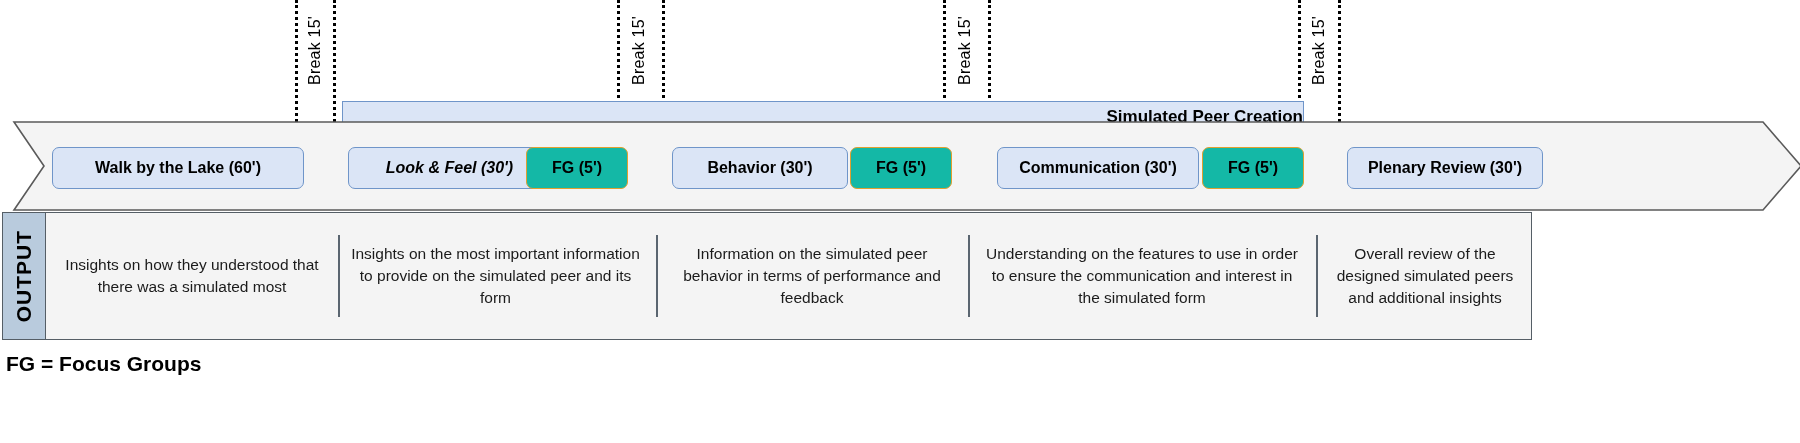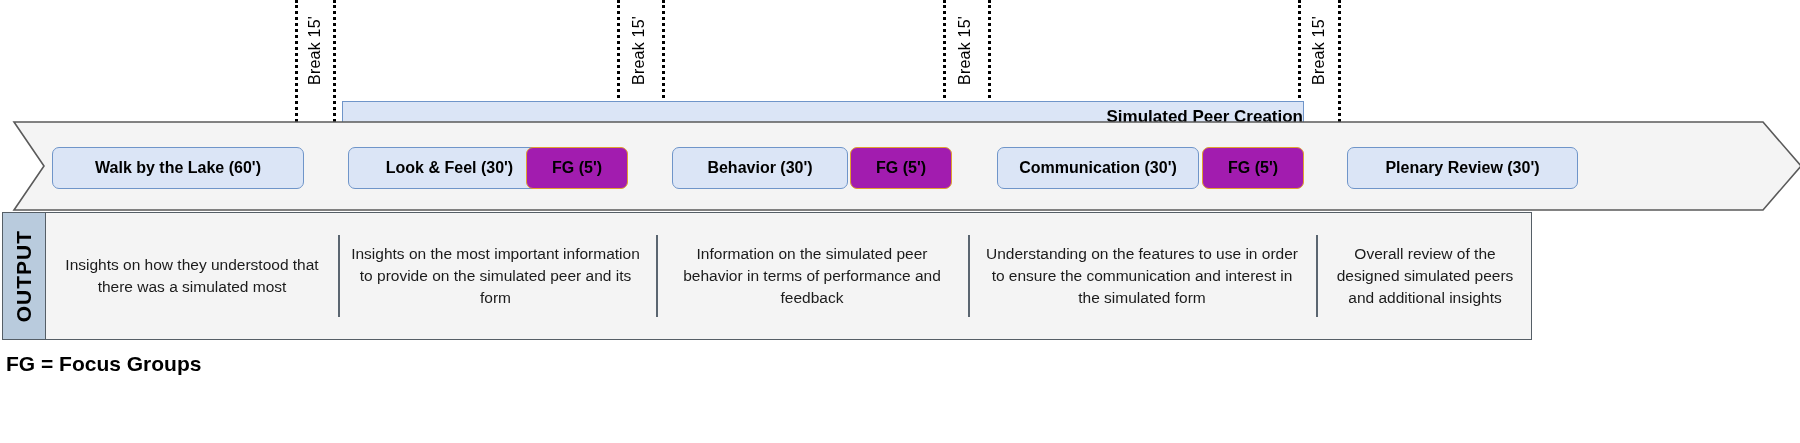--- a/index.html
+++ b/index.html
@@ -80,21 +80,21 @@
     font-weight: bold;
     font-size: 16px;
     color: #000000;
     white-space: nowrap;
   }
   .session-box.blue {
     background: #dbe5f6;
     border: 1.4px solid #6f95c9;
   }
   .session-box.orange {
-    background: #a21caf;
+    background: #14b8a6;
     border: 1.4px solid #e0a030;
   }
 
   
   .output-row {
     position: absolute;
     left: 2px;
     top: 212px;
     width: 1530px;
     height: 128px;
@@ -188,39 +188,39 @@
   </div>
 
   <div class="banner-wrap">
     <svg class="banner-svg" width="1800" height="90" viewBox="0 0 1800 90">
       <polygon points="8,1 1757,1 1795,45 1757,89 8,89 38,45" fill="#f4f4f4" stroke="#5a5a5a" stroke-width="1.6" stroke-linejoin="miter"></polygon>
     </svg>
     <div class="banner-boxes" id="session-boxes">
         <div class="session-box blue" style="left: 46px; width: 252px;">
           <span>Walk by the Lake (60')</span>
         </div>
-        <div class="session-box blue" style="left: 342px; width: 203px;">
+        <div class="session-box blue" style="left: 342px; width: 203px; font-style: italic;">
           <span>Look &amp; Feel (30')</span>
         </div>
         <div class="session-box orange" style="left: 520px; width: 102px;">
           <span>FG (5')</span>
         </div>
         <div class="session-box blue" style="left: 666px; width: 176px; text-align: center;">
           <span>Behavior (30')</span>
         </div>
         <div class="session-box orange" style="left: 844px; width: 102px;">
           <span>FG (5')</span>
         </div>
         <div class="session-box blue" style="left: 991px; width: 202px;">
           <span>Communication (30')</span>
         </div>
         <div class="session-box orange" style="left: 1196px; width: 102px;">
           <span>FG (5')</span>
         </div>
-        <div class="session-box blue" style="left: 1341px; width: 231px;">
+        <div class="session-box blue" style="left: 1341px; width: 196px;">
           <span>Plenary Review (30')</span>
         </div>
       </div>
   </div>
 
   <div class="output-row">
     <div class="output-label">
       <span>OUTPUT</span>
     </div>
     <div class="output-cells" id="output-cells">

